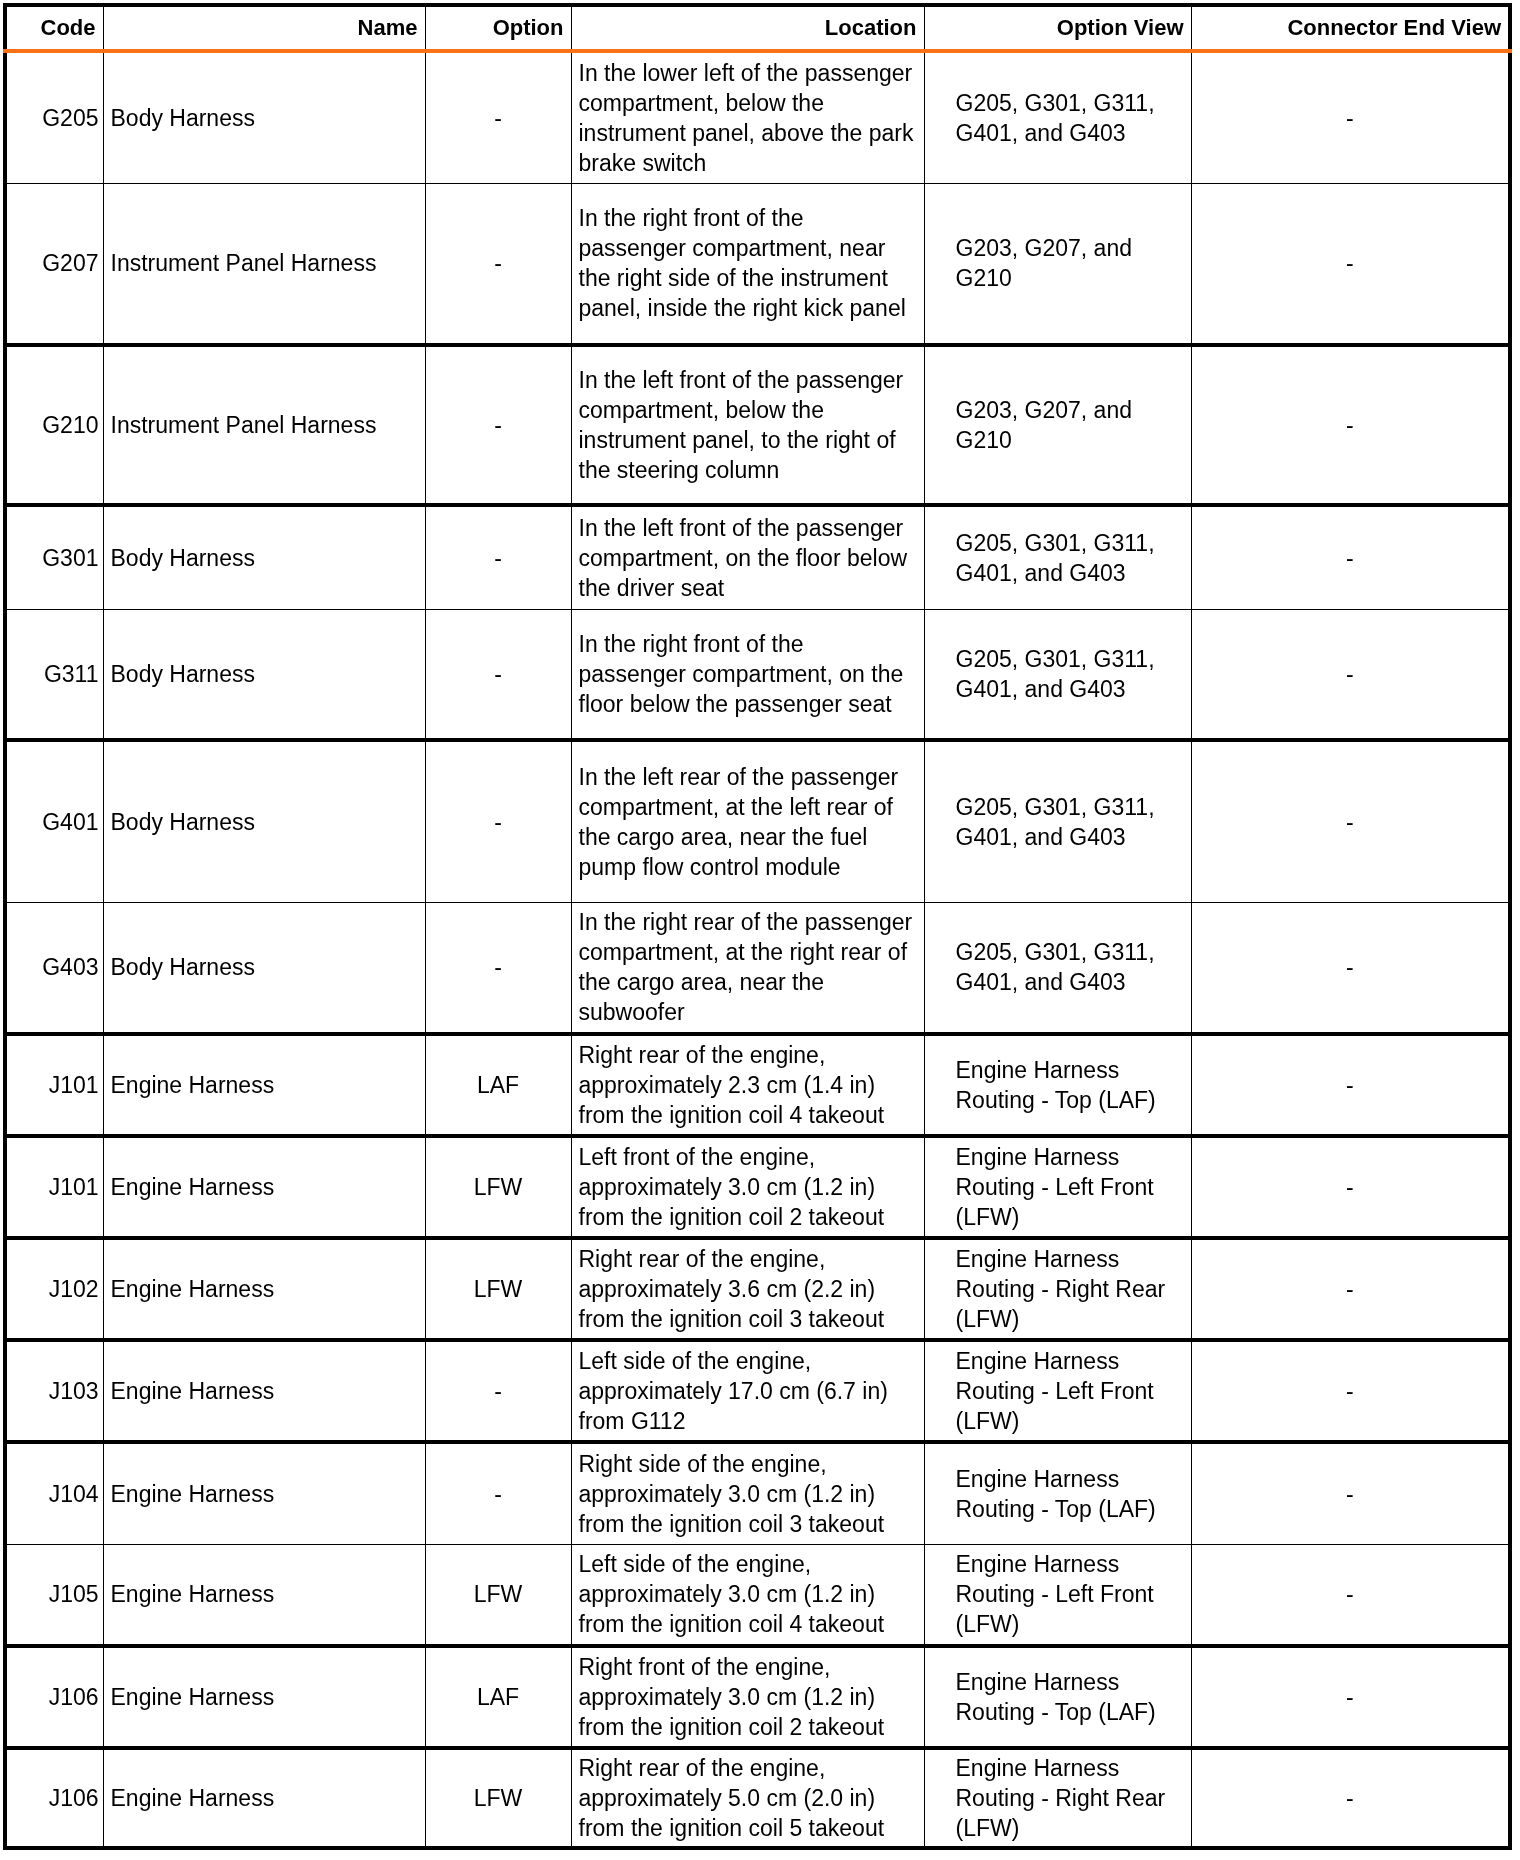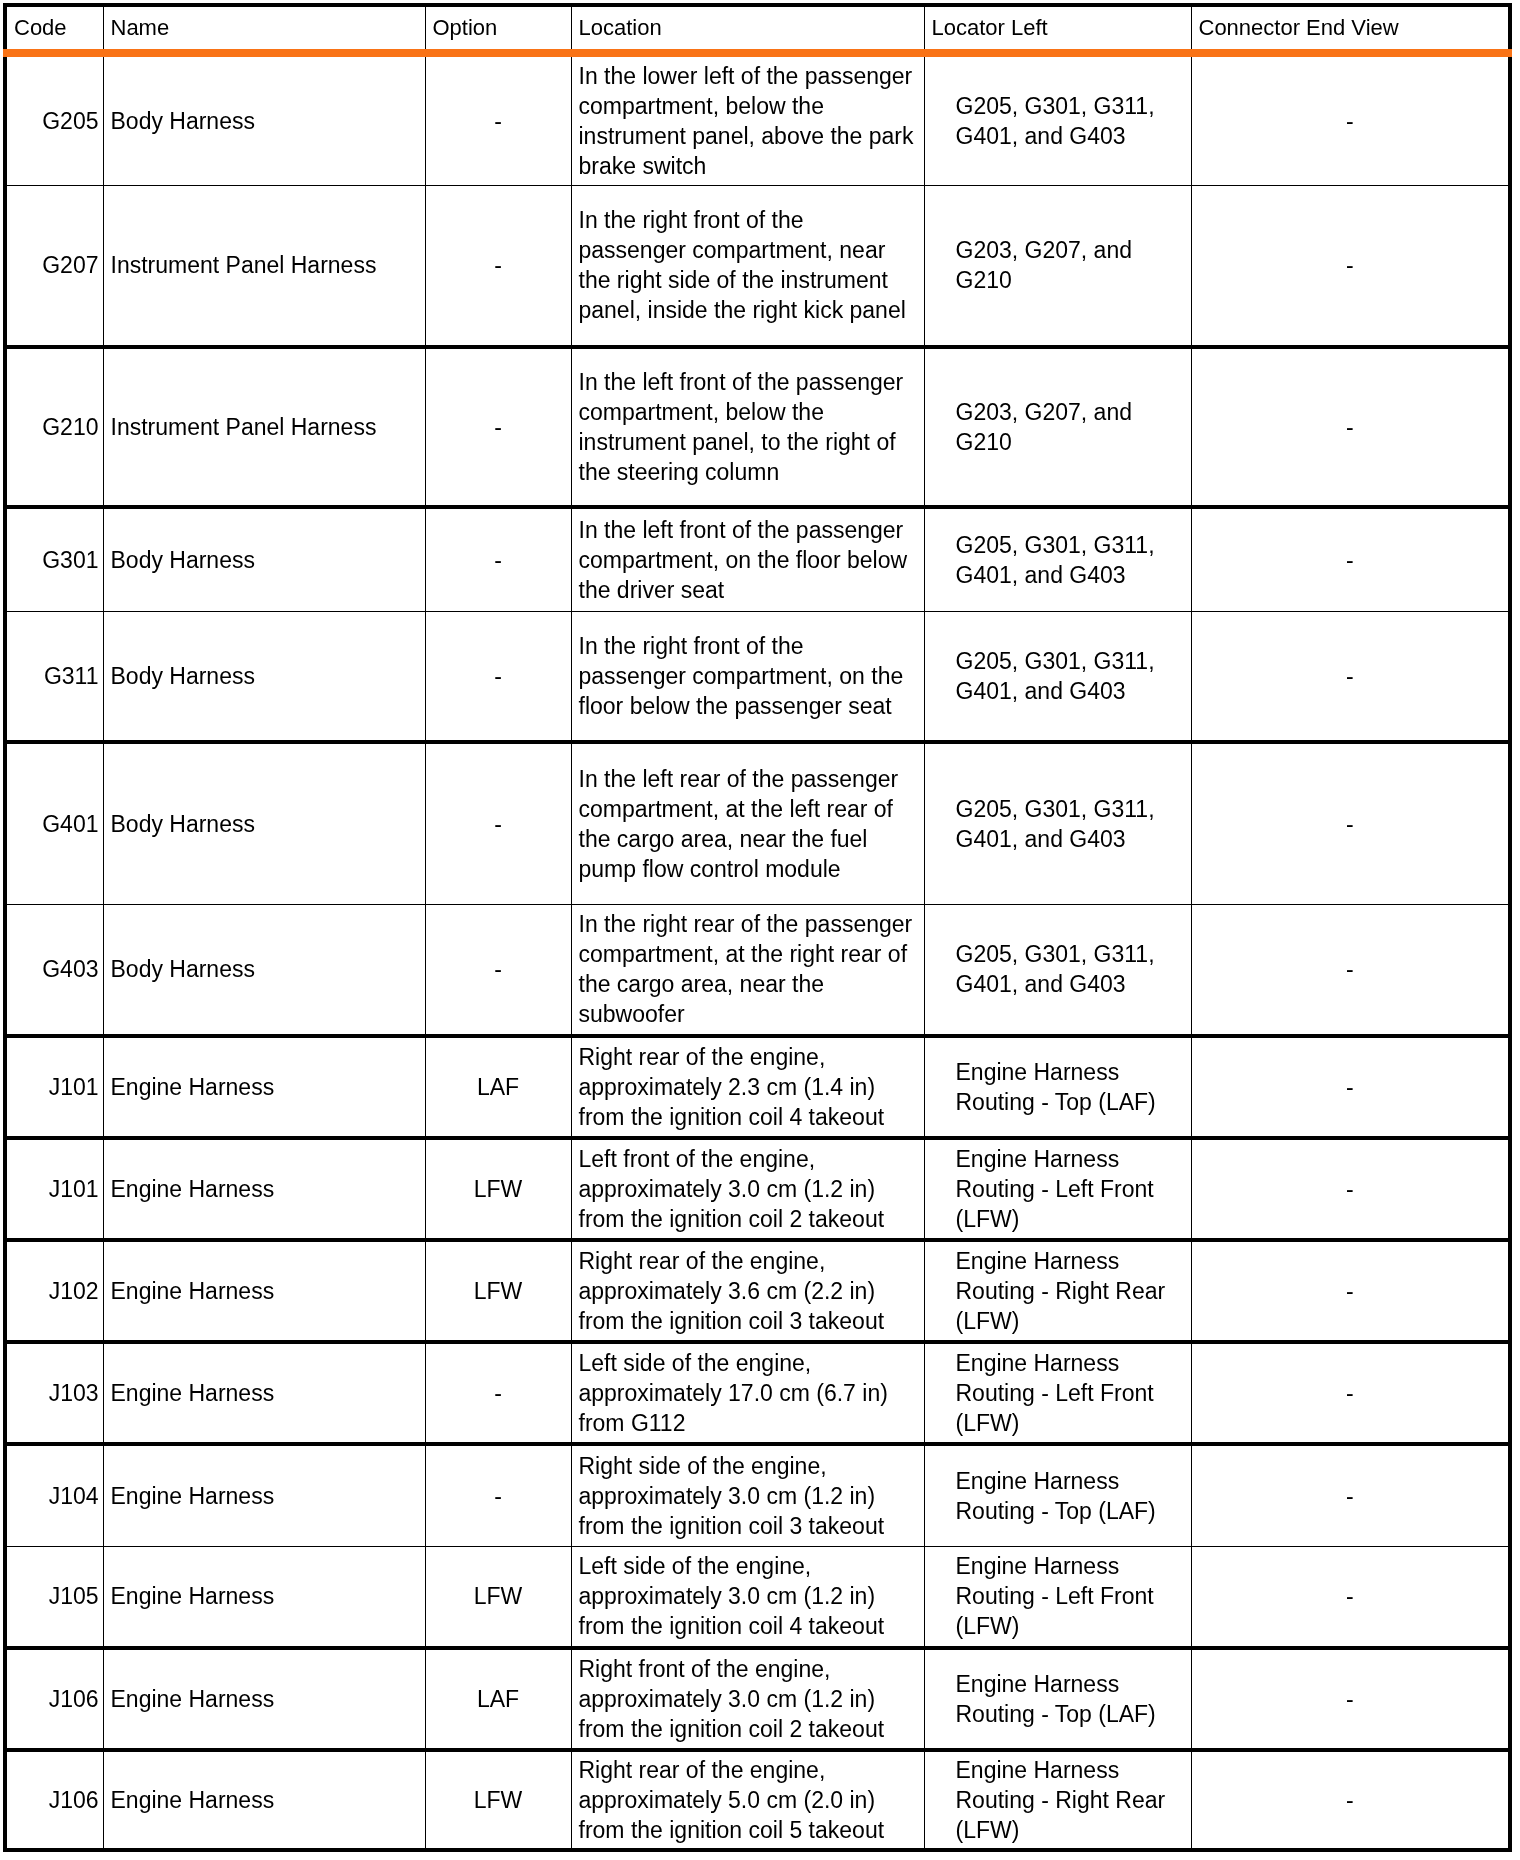--- a/index.html
+++ b/index.html
@@ -16,22 +16,22 @@
   col.c-opt { width: 146px; }
   col.c-loc { width: 353px; }
   col.c-lv { width: 267px; }
   col.c-cev { width: 319px; }
   th, td {
     border-left: 1.5px solid #000; border-right: 1.5px solid #000;
     padding: 0 7px; vertical-align: middle;
     font-size: 23px; line-height: 30px;
   }
   th {
-    font-weight: normal; text-align: left; height: 42px;
-    font-size: 22px; border-bottom: 8px solid #f97316;
+    font-weight: bold; text-align: right; height: 42px;
+    font-size: 22px; border-bottom: 4px solid #f97316;
   }
   td.code { text-align: right; padding: 0 4px; }
   td.name { text-align: left; }
   td.opt { text-align: center; }
   td.loc { text-align: left; }
   td.lv { text-align: left; padding-left: 31px; }
   td.cev { text-align: center; }
   tr.row td { border-bottom: 1.5px solid #000; }
   tr.row.thick td { border-bottom: 4px solid #000; }
   tr.row:last-child td { border-bottom: 4px solid #000; }
@@ -47,21 +47,21 @@
       <col class="c-loc">
       <col class="c-lv">
       <col class="c-cev">
   </colgroup>
   <thead>
     <tr>
       <th>Code</th>
       <th>Name</th>
       <th>Option</th>
       <th>Location</th>
-      <th>Locator Left</th>
+      <th>Option View</th>
       <th>Connector End View</th>
     </tr>
   </thead>
   <tbody>
     <tr class="row" style="height:132px">
       <td class="code">G205</td>
       <td class="name">Body Harness</td>
       <td class="opt">-</td>
       <td class="loc">In the lower left of the passenger compartment, below the instrument panel, above the park brake switch</td>
       <td class="lv">G205, G301, G311, G401, and G403</td>

